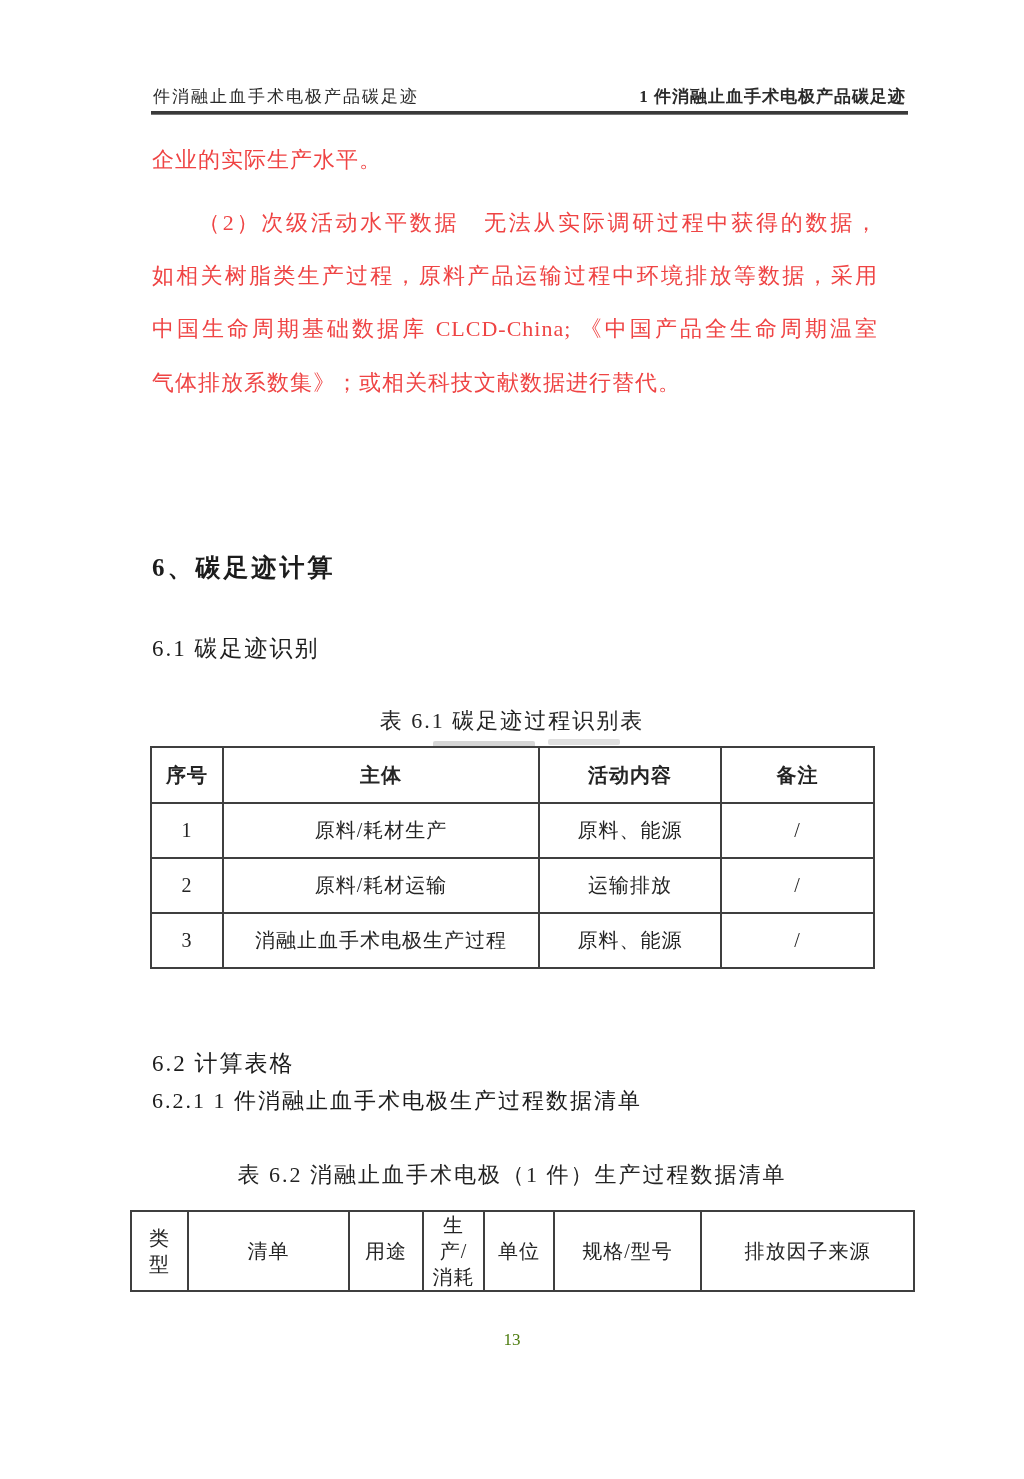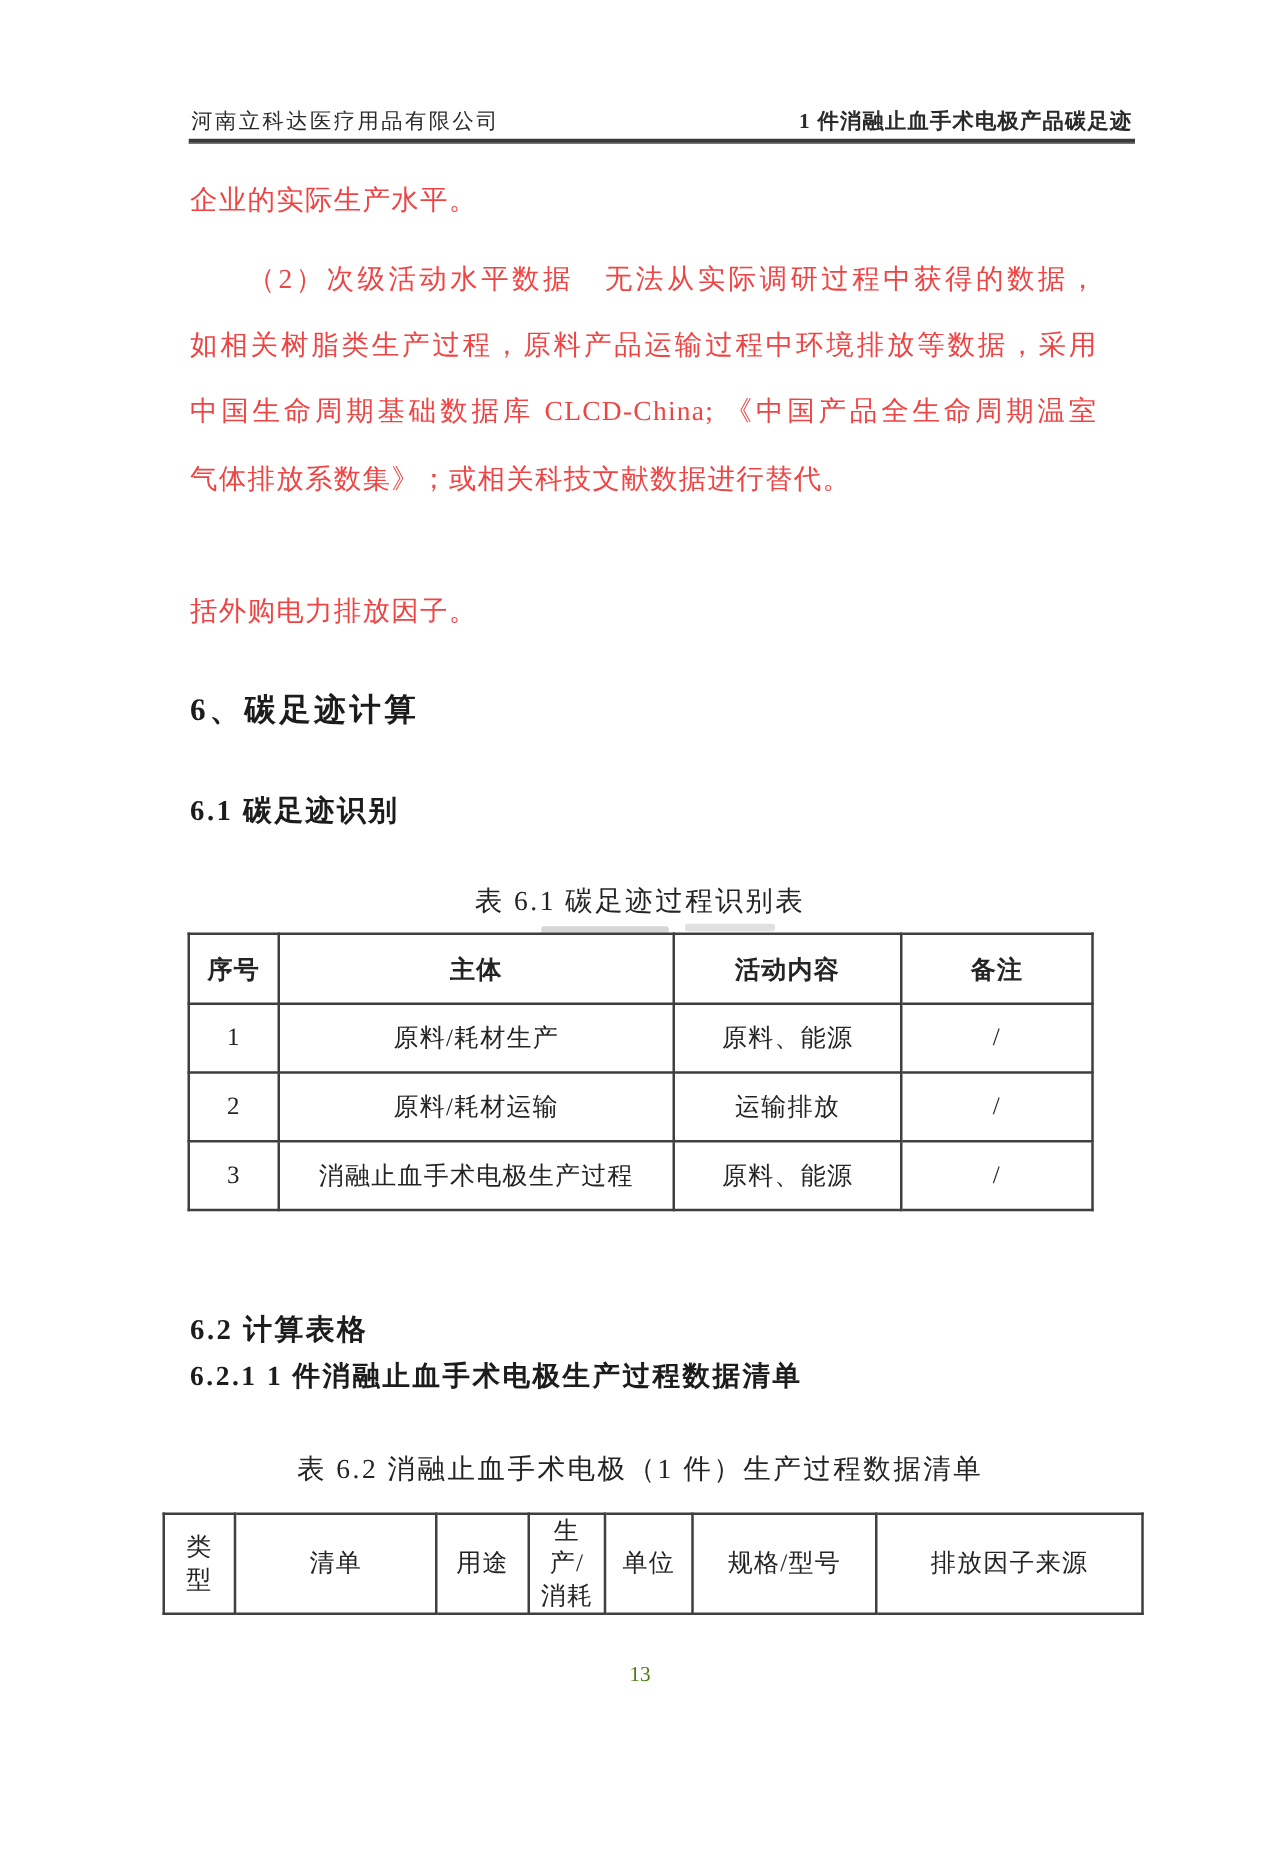--- a/index.html
+++ b/index.html
@@ -18,21 +18,21 @@
   
   .line{
     position:absolute;left:152px;width:726px;height:34px;
     font-size:22px;line-height:34px;color:#ef4444;letter-spacing:1px;
     white-space:nowrap;
   }
   .line.j{white-space:normal;text-align:justify;text-align-last:justify;}
   .line.ind{padding-left:46px;width:680px;}
   
   .h-main{position:absolute;left:152px;font-size:25px;font-weight:bold;color:#1c1c1c;letter-spacing:3px;text-align:center;}
-  .h-sub{position:absolute;left:152px;font-size:23px;font-weight:bold;color:#1c1c1c;letter-spacing:2px;}
+  .h-sub{position:absolute;left:152px;font-size:23px;font-weight:normal;color:#1c1c1c;letter-spacing:2px;}
   .caption{position:absolute;left:0;width:1024px;text-align:center;font-size:22px;color:#242424;letter-spacing:2px;}
   
   table{border-collapse:collapse;table-layout:fixed;}
   .tbl{position:absolute;background:#fff;}
   .tbl td,.tbl th{
     border:2px solid #3f3f3f;
     text-align:center;vertical-align:middle;
     font-size:20px;color:#242424;letter-spacing:1px;
     padding:0;overflow:hidden;
   }
@@ -48,30 +48,29 @@
   .pageno{position:absolute;left:0;top:1330px;width:1024px;text-align:center;font-size:17px;color:#4d7c0f;}
   .smudge{position:absolute;background:#cccccc;opacity:.8;border-radius:2px;}
   .smudge.s1{left:433px;top:741px;width:102px;height:8px;}
   .smudge.s2{left:548px;top:739px;width:72px;height:6px;opacity:.6;}
 </style>
 </head>
 <body>
 
 <div class="page">
 
-  <div class="hdr-left">河南立科达医疗用品有限公司</div>
+  <div class="hdr-left">件消融止血手术电极产品碳足迹</div>
   <div class="hdr-right">1 件消融止血手术电极产品碳足迹</div>
   <div class="hdr-rule"></div>
 
   <div class="line" style="top:143px">企业的实际生产水平。</div>
   <div class="line j ind" style="top:206px">（2）次级活动水平数据　无法从实际调研过程中获得的数据，</div>
   <div class="line j" style="top:259px">如相关树脂类生产过程，原料产品运输过程中环境排放等数据，采用</div>
   <div class="line j" style="top:312px">中国生命周期基础数据库 CLCD-China; 《中国产品全生命周期温室</div>
   <div class="line" style="top:366px">气体排放系数集》；或相关科技文献数据进行替代。</div>
-  <div class="line" style="top:472px">括外购电力排放因子。</div>
 
   <div class="h-main" style="top:551px">6、碳足迹计算</div>
   <div class="h-sub" style="top:633px">6.1 碳足迹识别</div>
 
   <div class="caption" style="top:706px">表 6.1 碳足迹过程识别表</div>
   <div class="smudge s1"></div>
   <div class="smudge s2"></div>
 
   <table id="table1" class="tbl">
     <colgroup>

